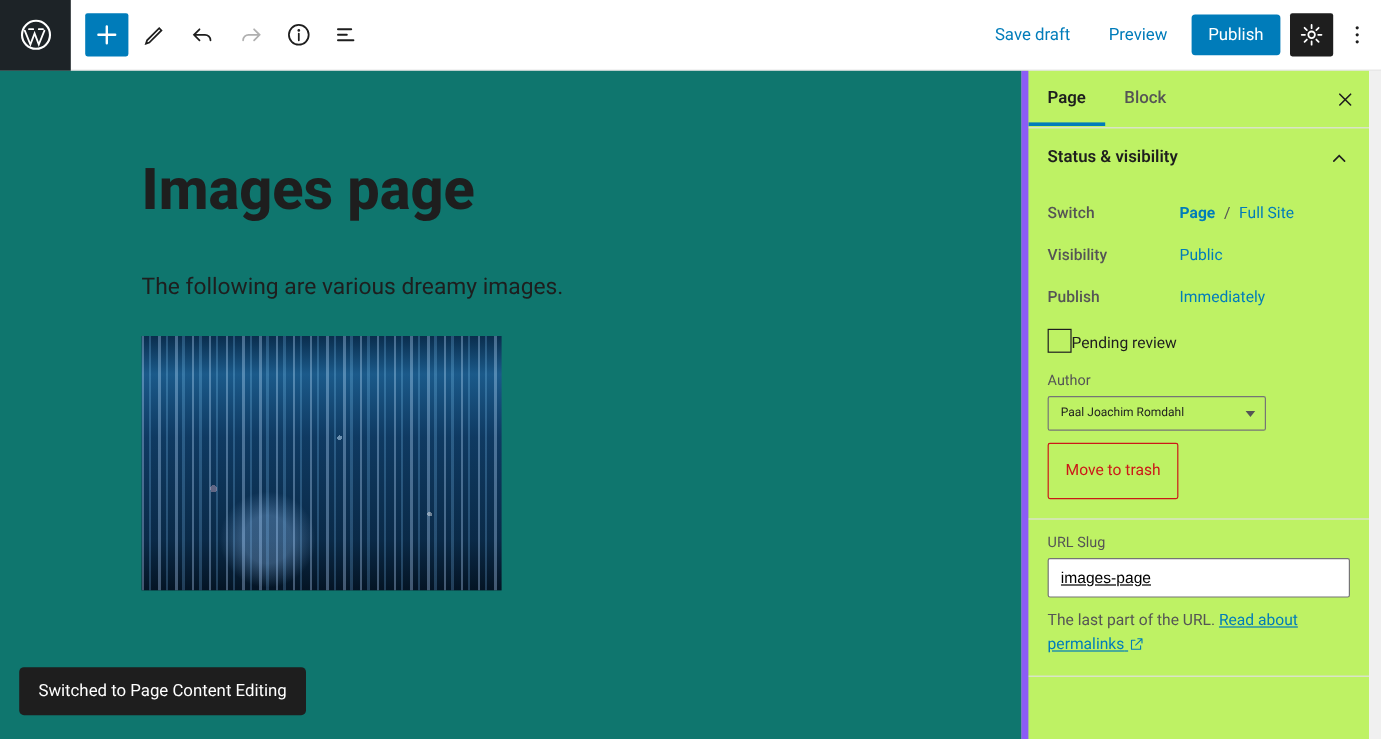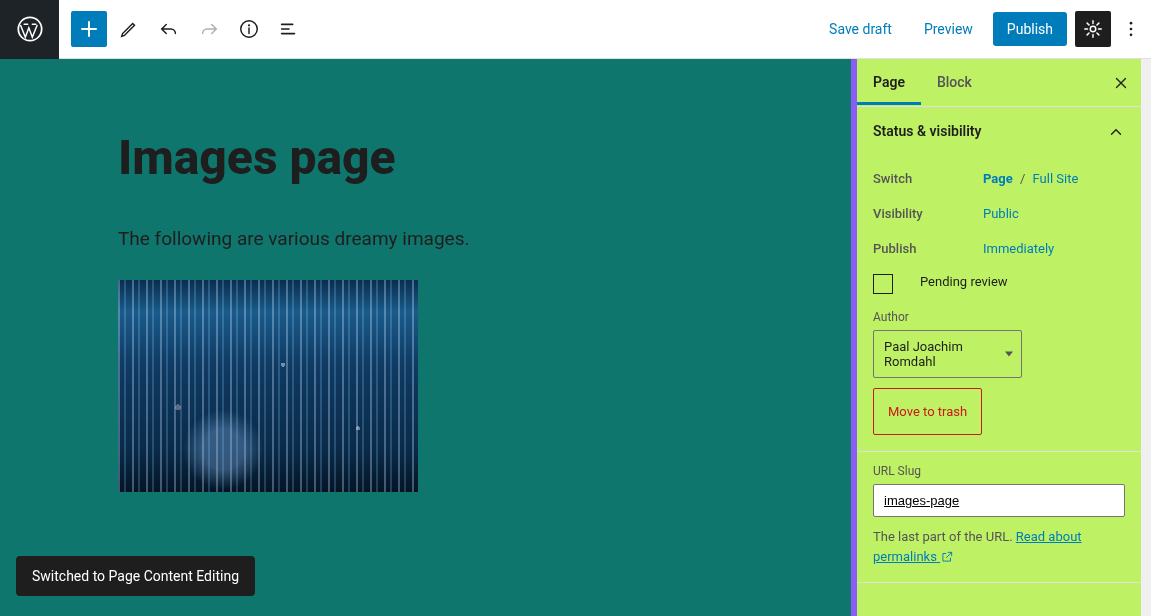--- a/index.html
+++ b/index.html
@@ -33,24 +33,24 @@
   .tab-close { margin-left: auto; width: 40px; height: 48px; display: flex; align-items: center; justify-content: center; cursor: pointer; }
 
   .panel { border-bottom: 1px solid #e0e0e0; }
   .panel-header { display: flex; align-items: flex-start; justify-content: space-between; padding: 16px; font-size: 14px; font-weight: 600; cursor: pointer; }
   .panel-body { padding: 4px 16px 16px; font-size: 13px; }
   .row { display: flex; align-items: center; padding: 10px 0; }
   .row .label { width: 110px; color: #555; font-weight: 500; }
   .row .val { color: #007cba; cursor: pointer; }
   .row .val.bold { font-weight: 700; }
   .sep { color: #555; padding: 0 4px; }
-  .checkbox-row { display: flex; align-items: flex-start; gap: 27px; padding: 8px 0; }
+  .checkbox-row { display: flex; align-items: flex-end; gap: 0; padding: 8px 0; }
   .checkbox { width: 20px; height: 20px; border: 1.5px solid #1e1e1e; cursor: pointer; }
   .field-label { font-size: 12px; color: #555; padding: 8px 0 6px; }
-  .select { border: 1px solid #757575; border-radius: 2px; padding: 8px 28px 8px 10px; font-size: 13px; display: flex; align-items: center; justify-content: space-between; width: 149px; cursor: pointer; position: relative; }
+  .select { border: 1px solid #757575; border-radius: 2px; padding: 8px 28px 8px 10px; font-size: 10px; display: flex; align-items: center; justify-content: space-between; width: 182px; cursor: pointer; position: relative; }
   .select::after { content:""; position:absolute; right:8px; top:50%; width:0; height:0; border-left:4px solid transparent; border-right:4px solid transparent; border-top:5px solid #555; transform: translateY(-50%); }
   .trash-btn { border: 1px solid #cc1818; color: #cc1818; padding: 15px 14px; border-radius: 2px; cursor: pointer; display: inline-block; margin-top: 10px; font-size: 13px; }
   .input { border: 1px solid #757575; border-radius: 2px; padding: 8px 10px; font-size: 13px; width: 100%; text-decoration: underline; }
   .help { font-size: 13px; color: #555; padding-top: 10px; line-height: 1.5; }
   .help a { color: #007cba; text-decoration: underline; }
   svg { display: block; }
   .scrollbar-fake { width: 10px; background: #f0f0f0; }
 </style>
 </head>
 <body>

